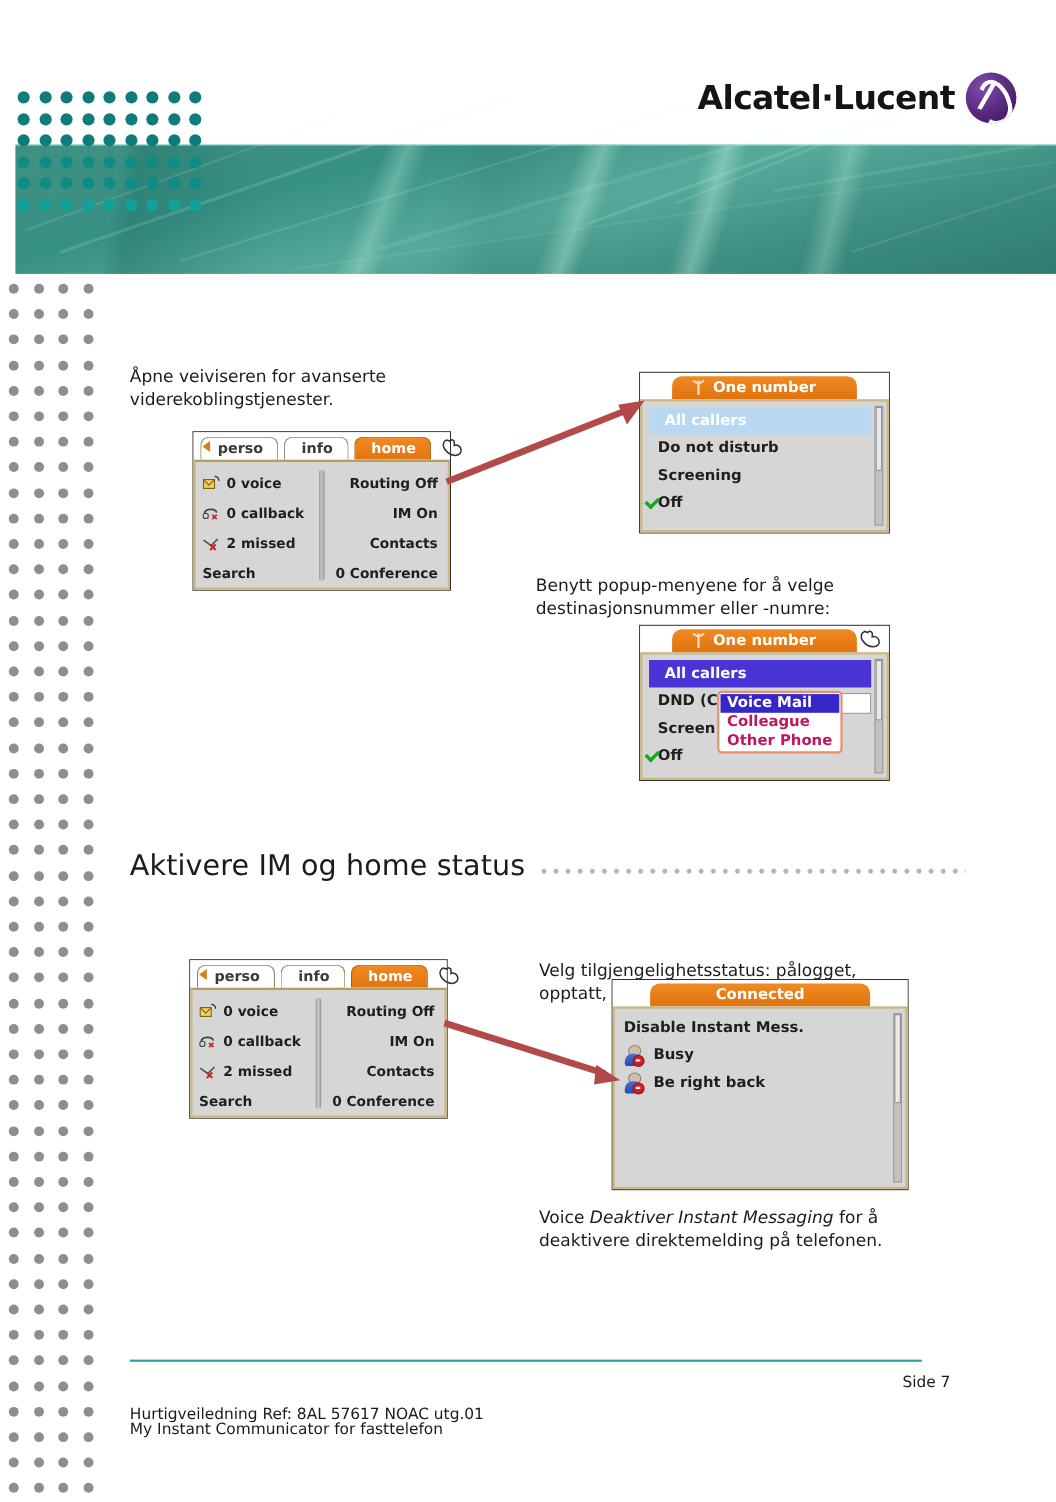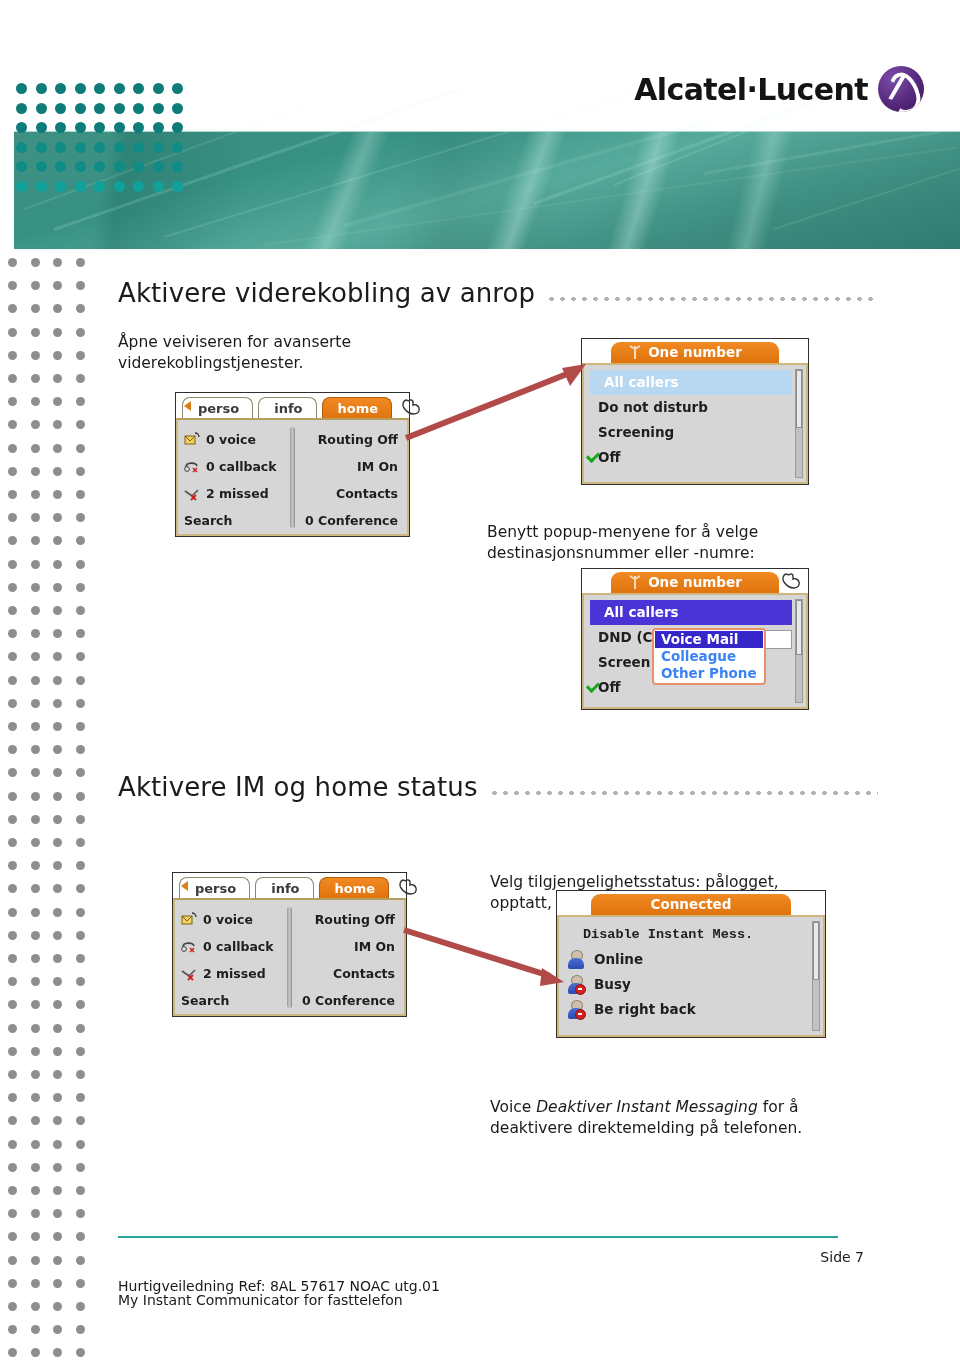--- a/index.html
+++ b/index.html
@@ -340,21 +340,21 @@
     position: absolute;
     background: #ffffff;
     border: 2px solid #e8906a;
     border-radius: 4px;
     padding: 1px;
     z-index: 6;
   }
   .dd-item {
     font-size: 13.5px;
     font-weight: bold;
-    color: #3b82f6;
+    color: #be185d;
     height: 17px;
     line-height: 17px;
     padding: 0 6px;
     white-space: nowrap;
   }
   .dd-item.selected { background: #3526c9; color: #ffffff; }
 
   
   .avatar {
     position: relative;
@@ -684,24 +684,20 @@
     <span class="ldot" style="left: 53px; top: 1067.2px;"></span>
     <span class="ldot" style="left: 75.5px; top: 1067.2px;"></span>
     <span class="ldot" style="left: 8px; top: 1090.4px;"></span>
     <span class="ldot" style="left: 30.5px; top: 1090.4px;"></span>
     <span class="ldot" style="left: 53px; top: 1090.4px;"></span>
     <span class="ldot" style="left: 75.5px; top: 1090.4px;"></span>
   </div>
 
 <div id="content">
 
-  <div class="section-head" style="left:118px; top:278px;">
-    <span class="title">Aktivere viderekobling av anrop</span>
-    <span class="leader"></span>
-  </div>
 
   <div class="body-text" style="left:118px; top:332px; width:300px;">Åpne veiviseren for avanserte viderekoblingstjenester.</div>
 
   <div class="phone" style="left:175px; top:392px; width:235px; height:145px;">
     <div class="phone-tabs">
       <span class="ptab-arrow"></span>
       <span class="ptab">perso</span>
       <span class="ptab">info</span>
       <span class="ptab active">home</span>
       <span class="hand-icon">
@@ -881,38 +877,31 @@
         </div>
       </div>
     </div>
   </div>
 
   <svg class="arrow-svg" style="left:400px; top:918px;" width="180" height="80">
     <line x1="4" y1="12" x2="150" y2="58" stroke="#b24a4a" stroke-width="6"></line>
     <polygon points="164,64 142,50 140,68" fill="#b24a4a"></polygon>
   </svg>
 
-  <div class="panel" style="left:556px; top:890px; width:270px; height:148px;">
+  <div class="panel" style="left:556px; top:890px; width:270px; height:192px;">
     <div class="panel-tabs">
       <span class="panel-tab" style="min-width:200px; padding-left:16px;">
         <span>Connected</span>
       </span>
     </div>
     <div class="panel-body">
       <div class="panel-scroll">
         <div class="thumb"></div>
       </div>
-      <div class="panel-item" style="padding-left:24px;font-family:Liberation Mono, monospace;">Disable Instant Mess.</div>
-      <div class="panel-item with-avatar">
-        <span class="avatar">
-          <span class="av-head"></span>
-            <span class="av-body"></span>
-        </span>
-        <span>Online</span>
-      </div>
+      <div class="panel-item" style="padding-left:8px;">Disable Instant Mess.</div>
       <div class="panel-item with-avatar">
         <span class="avatar">
           <span class="av-head"></span>
             <span class="av-body"></span>
             <span class="av-badge"></span>
         </span>
         <span>Busy</span>
       </div>
       <div class="panel-item with-avatar">
         <span class="avatar">

